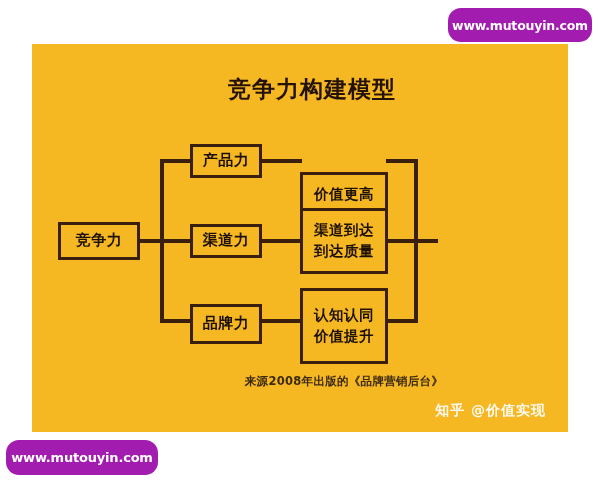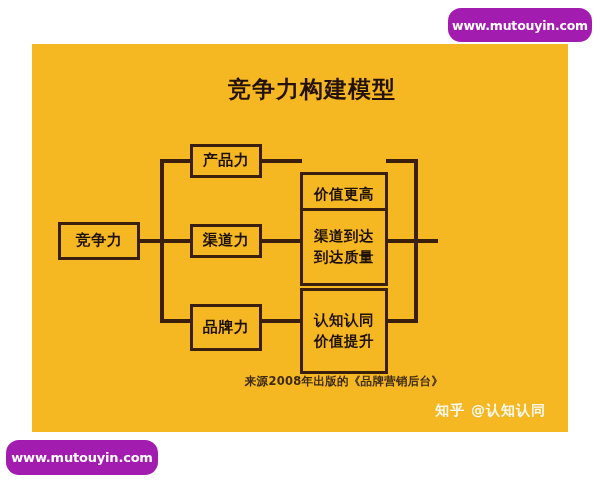--- a/index.html
+++ b/index.html
@@ -96,31 +96,31 @@
     left: 26px;  top: 178px;  width: 82px;  height: 38px;
   }
   
   #node-product-power {
     left: 158px; top: 100px;  width: 72px;  height: 34px;
   }
   #node-channel-power {
     left: 158px; top: 180px;  width: 72px;  height: 34px;
   }
   #node-brand-power {
-    left: 158px; top: 260px;  width: 72px;  height: 47px;
+    left: 158px; top: 260px;  width: 72px;  height: 40px;
   }
   
   #node-value-price {
     left: 268px; top: 84px;   width: 88px;  height: 66px; margin-top: 44px;
   }
   #node-channel-reach {
-    left: 268px; top: 164px;  width: 88px;  height: 78px;
+    left: 268px; top: 164px;  width: 88px;  height: 66px;
   }
   #node-cognition-value {
-    left: 268px; top: 244px;  width: 88px;  height: 86px;
+    left: 268px; top: 244px;  width: 88px;  height: 76px;
   }
   
   #node-consumer-value {
     left: 404px; top: 164px;  width: 88px;  height: 66px;
   }
 
   
   .conn {
     position: absolute;
     background: #3a1f0c;
@@ -214,19 +214,19 @@
       <span class="line">渠道到达</span>
       <span class="line">到达质量</span>
     </div>
     <div class="node node-double" id="node-cognition-value">
       <span class="line">认知认同</span>
       <span class="line">价值提升</span>
     </div>
 
 
     <div id="source-note">来源2008年出版的《品牌营销后台》</div>
-    <div id="attribution">知乎 @认知认同</div>
+    <div id="attribution">知乎 @价值实现</div>
   </div>
 
   <div class="watermark" id="watermark-top">www.mutouyin.com</div>
   <div class="watermark" id="watermark-bottom">www.mutouyin.com</div>
 
 </div>
 
 </body></html>

